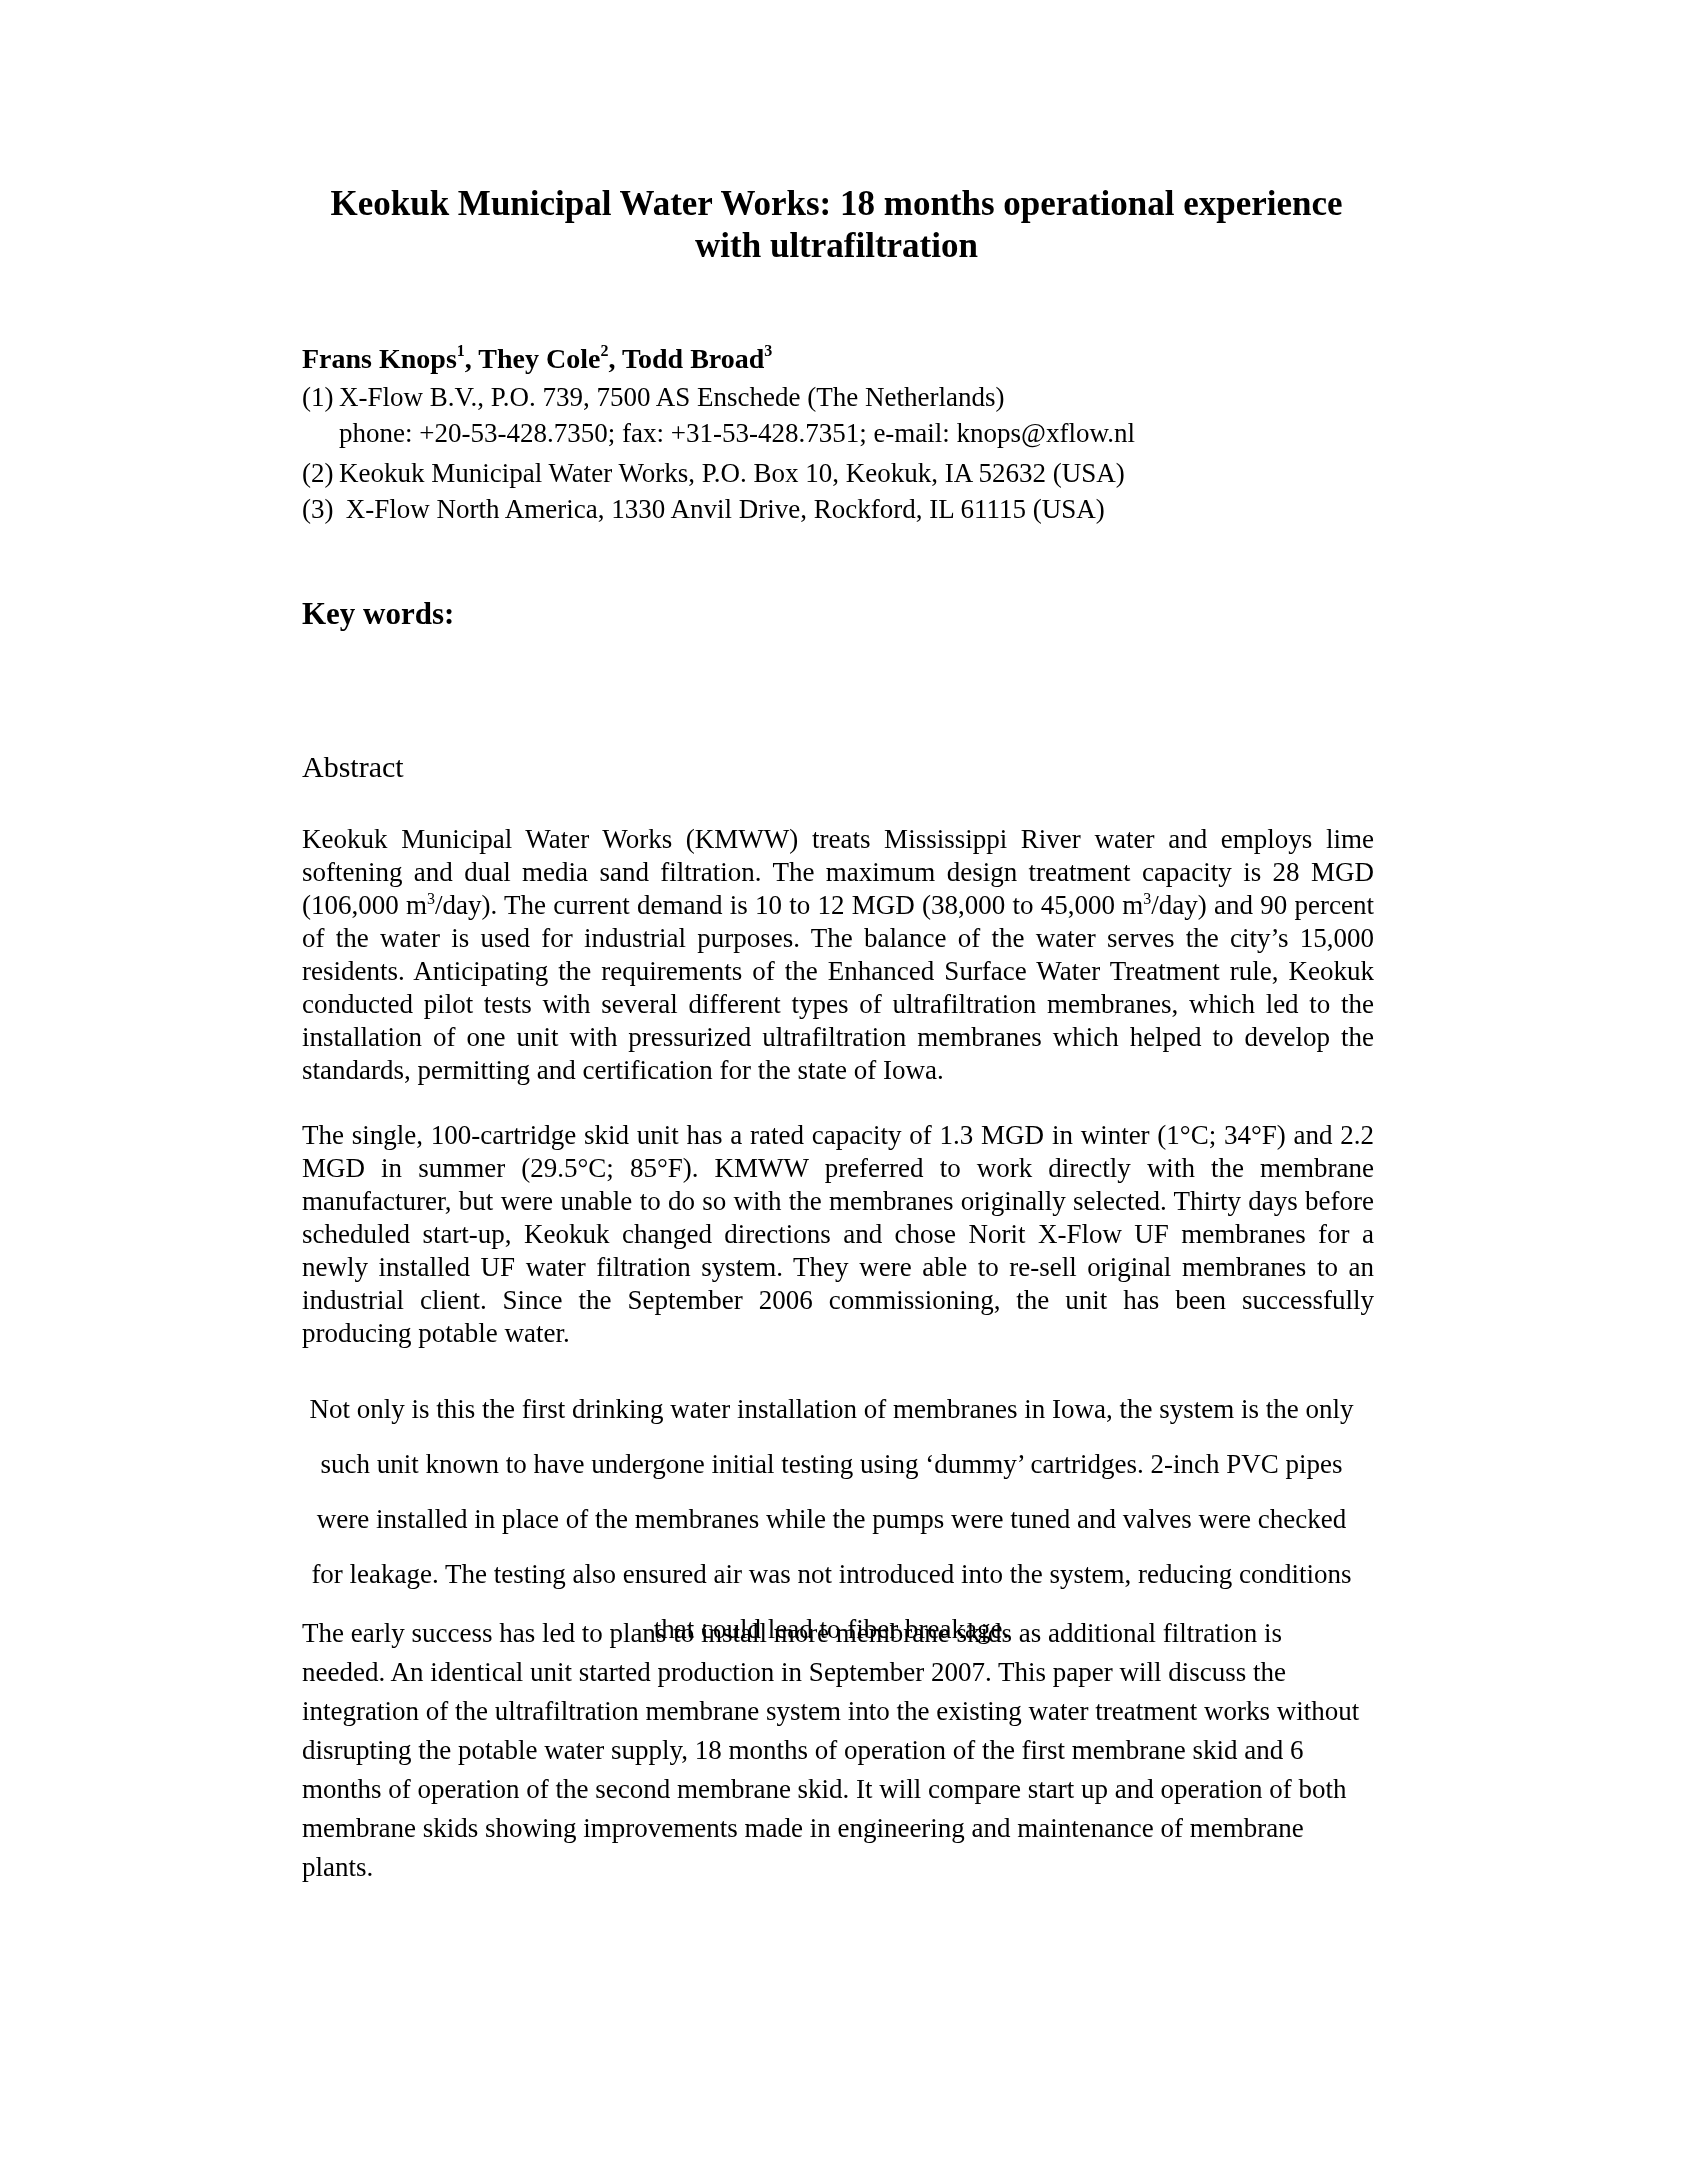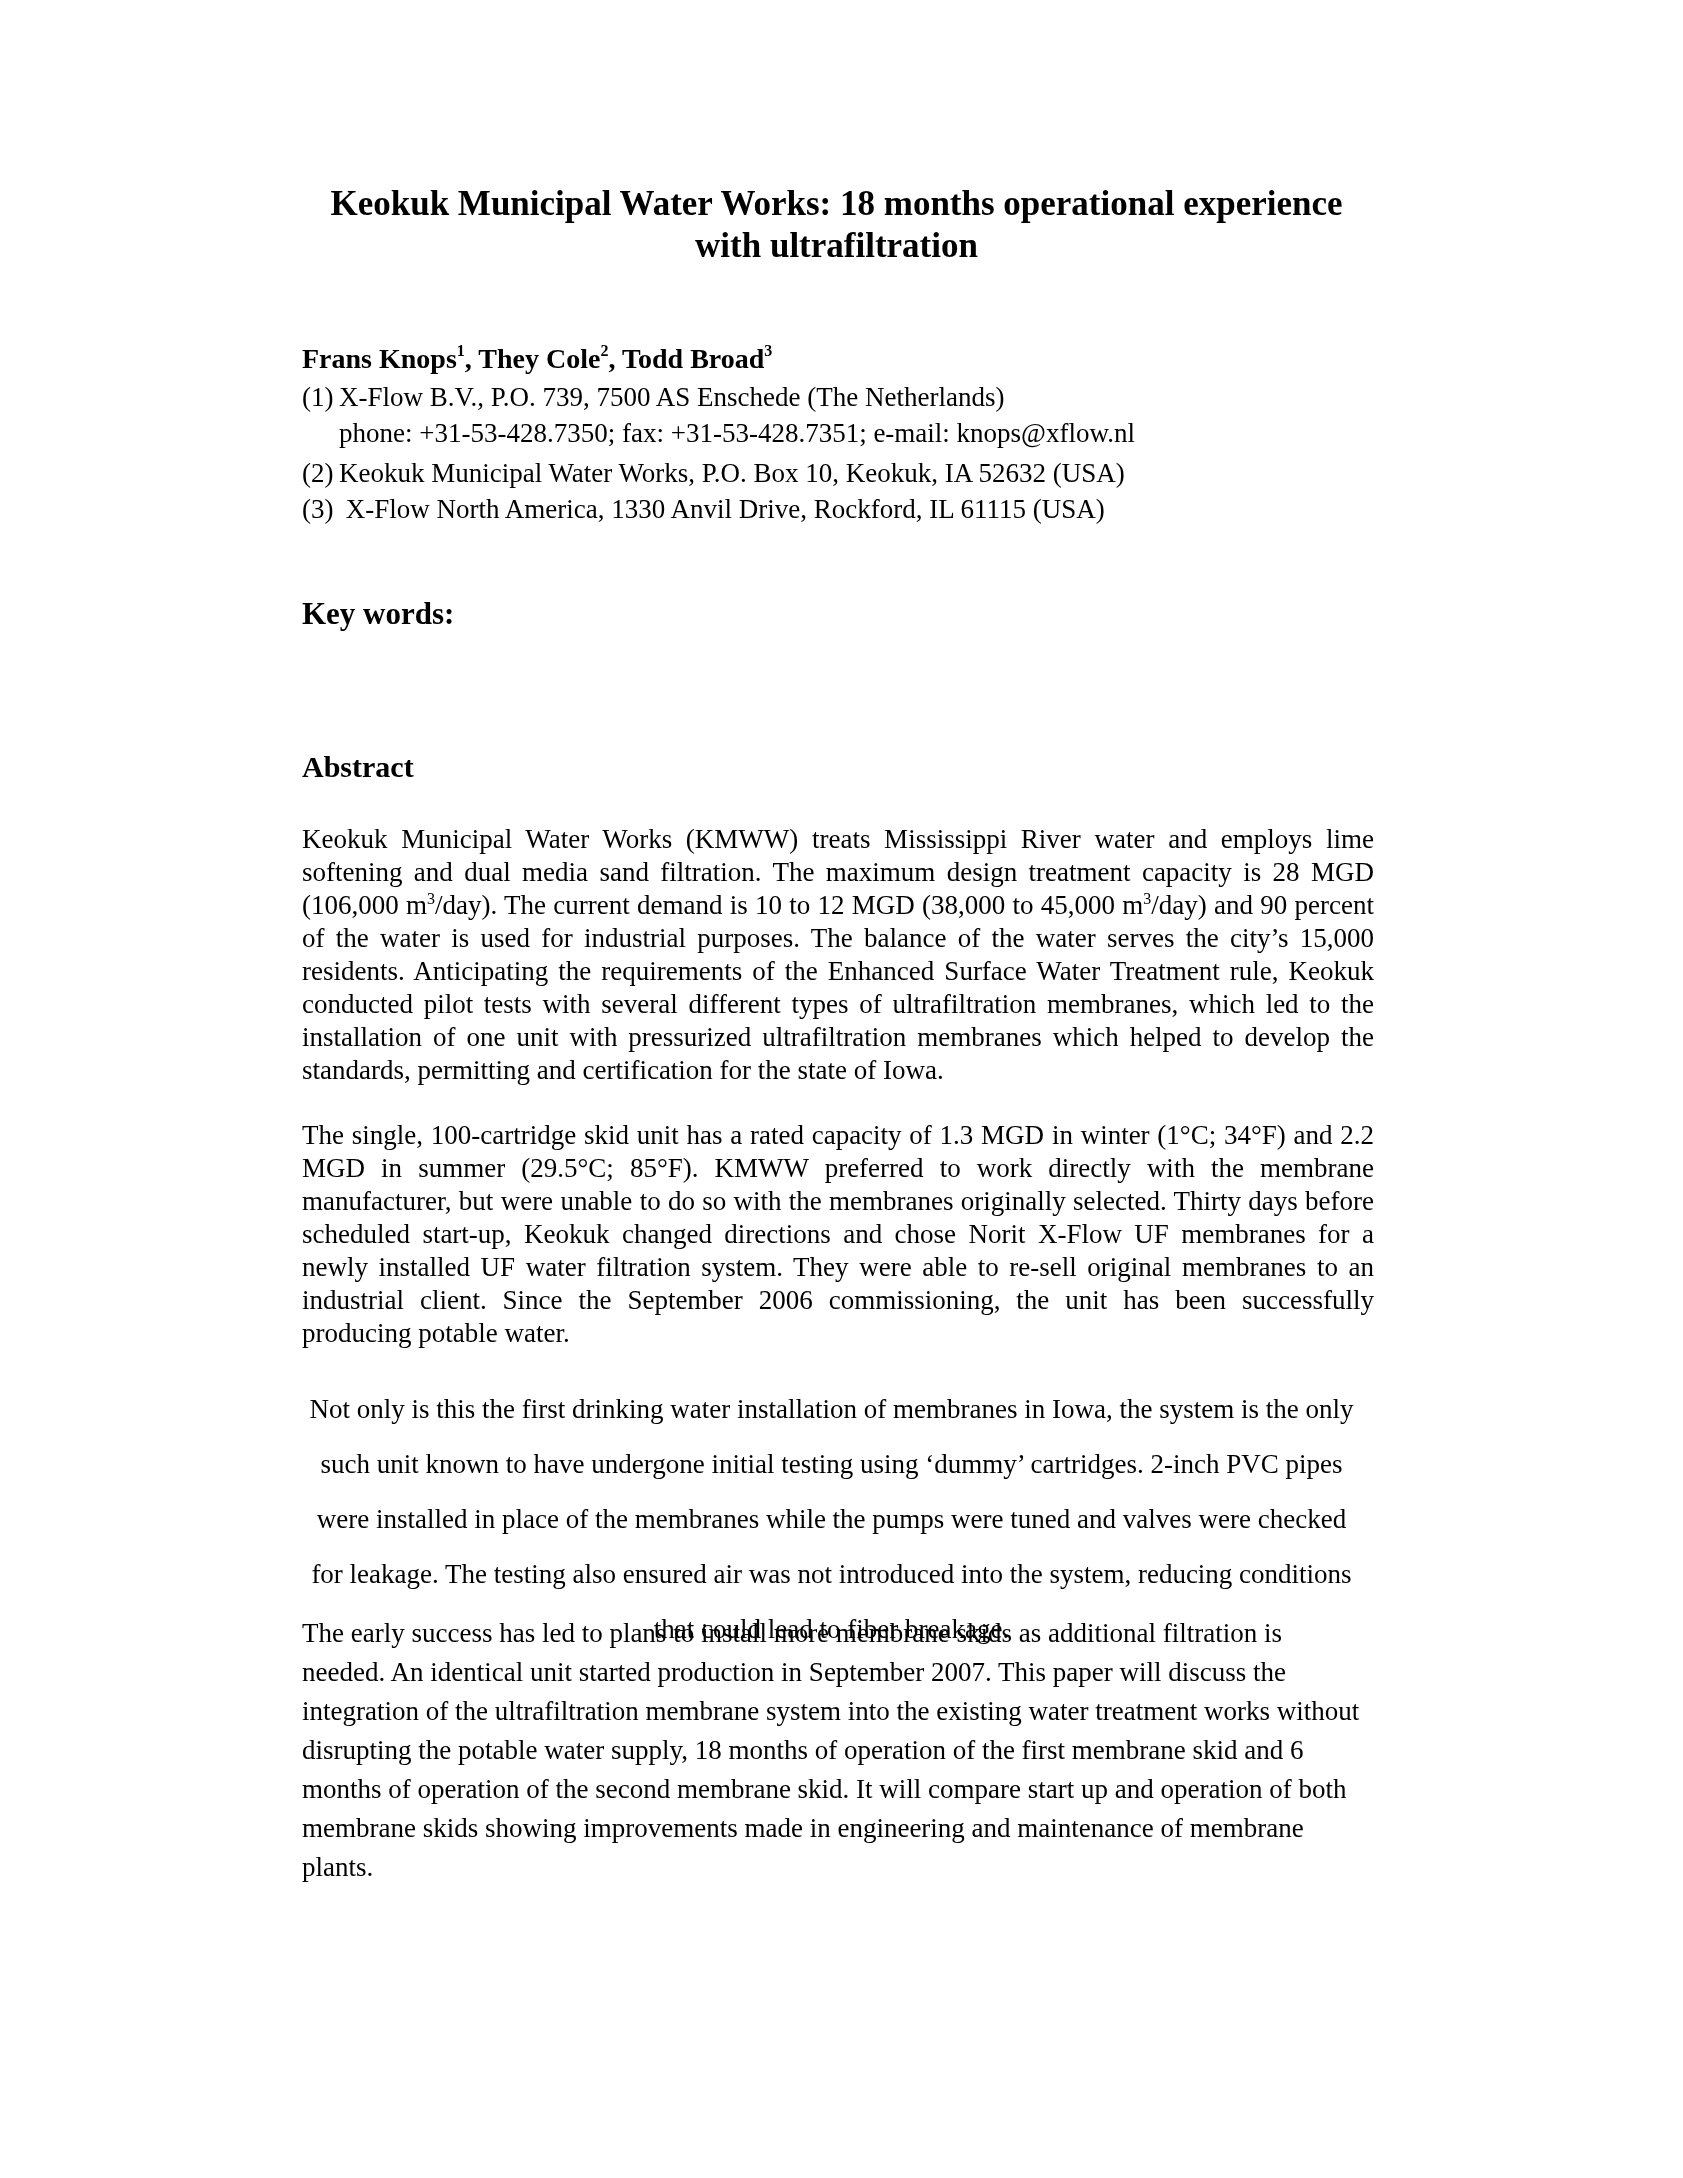--- a/index.html
+++ b/index.html
@@ -10,21 +10,21 @@
            font-weight: bold; font-size: 35px; line-height: 42px; }
   .authors { position: absolute; left: 0; top: 342px; font-weight: bold; font-size: 28px; line-height: 34px; }
   .authors sup { font-size: 16px; vertical-align: 12px; line-height: 0; }
   .affils { position: absolute; left: 0; top: 379px; font-size: 27px; line-height: 36px; }
   .affil { display: flex; }
   .affil .num { width: 37px; flex: none; }
   .affil.gap { margin-top: 4px; }
   .kw { position: absolute; left: 0; top: 594px; display: flex; font-size: 31px; line-height: 40px; }
   .kw .lbl { font-weight: bold; width: 182px; flex: none; }
   .kw .txt { width: 891px; }
-  .abs-h { position: absolute; left: 0; top: 749px; font-weight: bold; font-size: 30px; line-height: 36px; }
+  .abs-h { position: absolute; left: 0; top: 749px; font-weight: normal; font-size: 30px; line-height: 36px; }
   .p { position: absolute; left: 0; width: 1072px; font-size: 27px; text-align: justify; margin-top: 32px; }
   .p1 { top: 791px; line-height: 33px; }
   .p2 { top: 1087px; line-height: 33px; }
   .p3 { top: 1350px; line-height: 55px; width: 1059px; text-align: center; }
   .p4 { top: 1582px; line-height: 39px; width: 1059px; text-align: left; }
   sup.s { font-size: 16px; vertical-align: 10px; line-height: 0; }
 </style>
 </head>
 <body>
 
@@ -34,21 +34,21 @@
     <div>with ultrafiltration</div>
   </div>
 
   <div class="authors"><span>Frans Knops</span><sup>1</sup><span>, </span><span>They Cole</span><sup>2</sup><span>, </span><span>Todd Broad</span><sup>3</sup></div>
 
   <div class="affils">
     <div class="affil">
       <span class="num">(1)</span>
       <div>
         <div>X-Flow B.V., P.O. 739, 7500 AS  Enschede (The Netherlands)</div>
-        <div>phone: +31-53-428.7350; fax: +31-53-428.7351; e-mail: knops@xflow.nl</div>
+        <div>phone: +20-53-428.7350; fax: +31-53-428.7351; e-mail: knops@xflow.nl</div>
       </div>
     </div>
     <div class="affil gap">
       <span class="num">(2)</span>
       <div>Keokuk Municipal Water Works, P.O. Box 10, Keokuk, IA 52632 (USA)</div>
     </div>
     <div class="affil">
       <span class="num">(3)</span>
       <div style="white-space:pre;"> X-Flow North America, 1330 Anvil Drive, Rockford, IL 61115 (USA)</div>
     </div>

